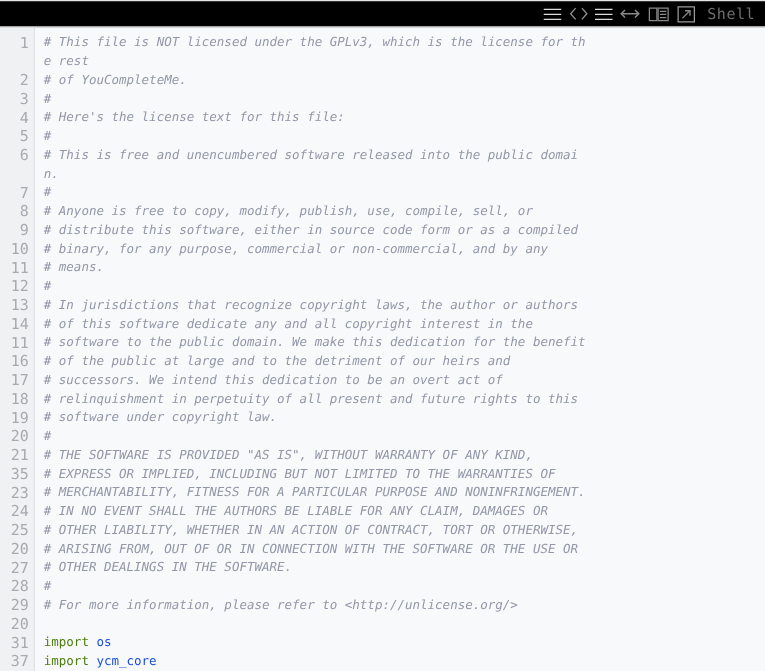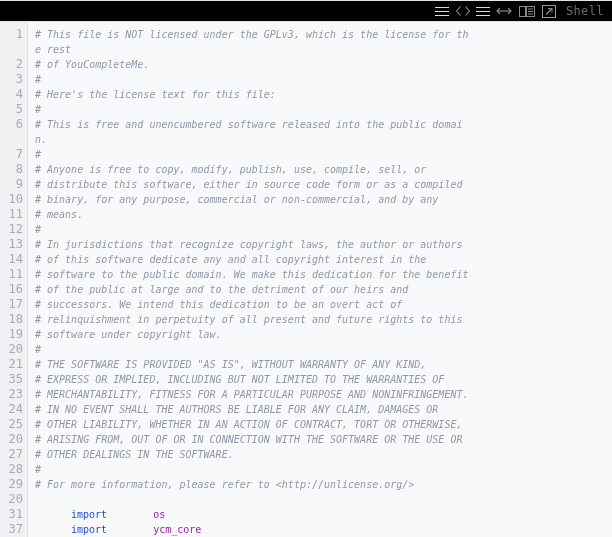--- a/index.html
+++ b/index.html
@@ -104,26 +104,24 @@
     line-height: 15px;
     white-space: pre;
     overflow: hidden;
   }
   .code .row { height: 15px; }
   .tok-comment {
     color: #9197a6;
     font-style: italic;
   }
   .tok-keyword {
+    color: #4d7c0f;
+  }
+  .tok-name {
     color: #1d4ed8;
-    margin-left: 36px;
-  }
-  .tok-name {
-    color: #a21caf;
-    margin-left: 40px;
   }
 </style>
 </head>
 <body>
 
 <div id="app">
 
   <div class="toolbar">
 
     <div class="tb-sep">

